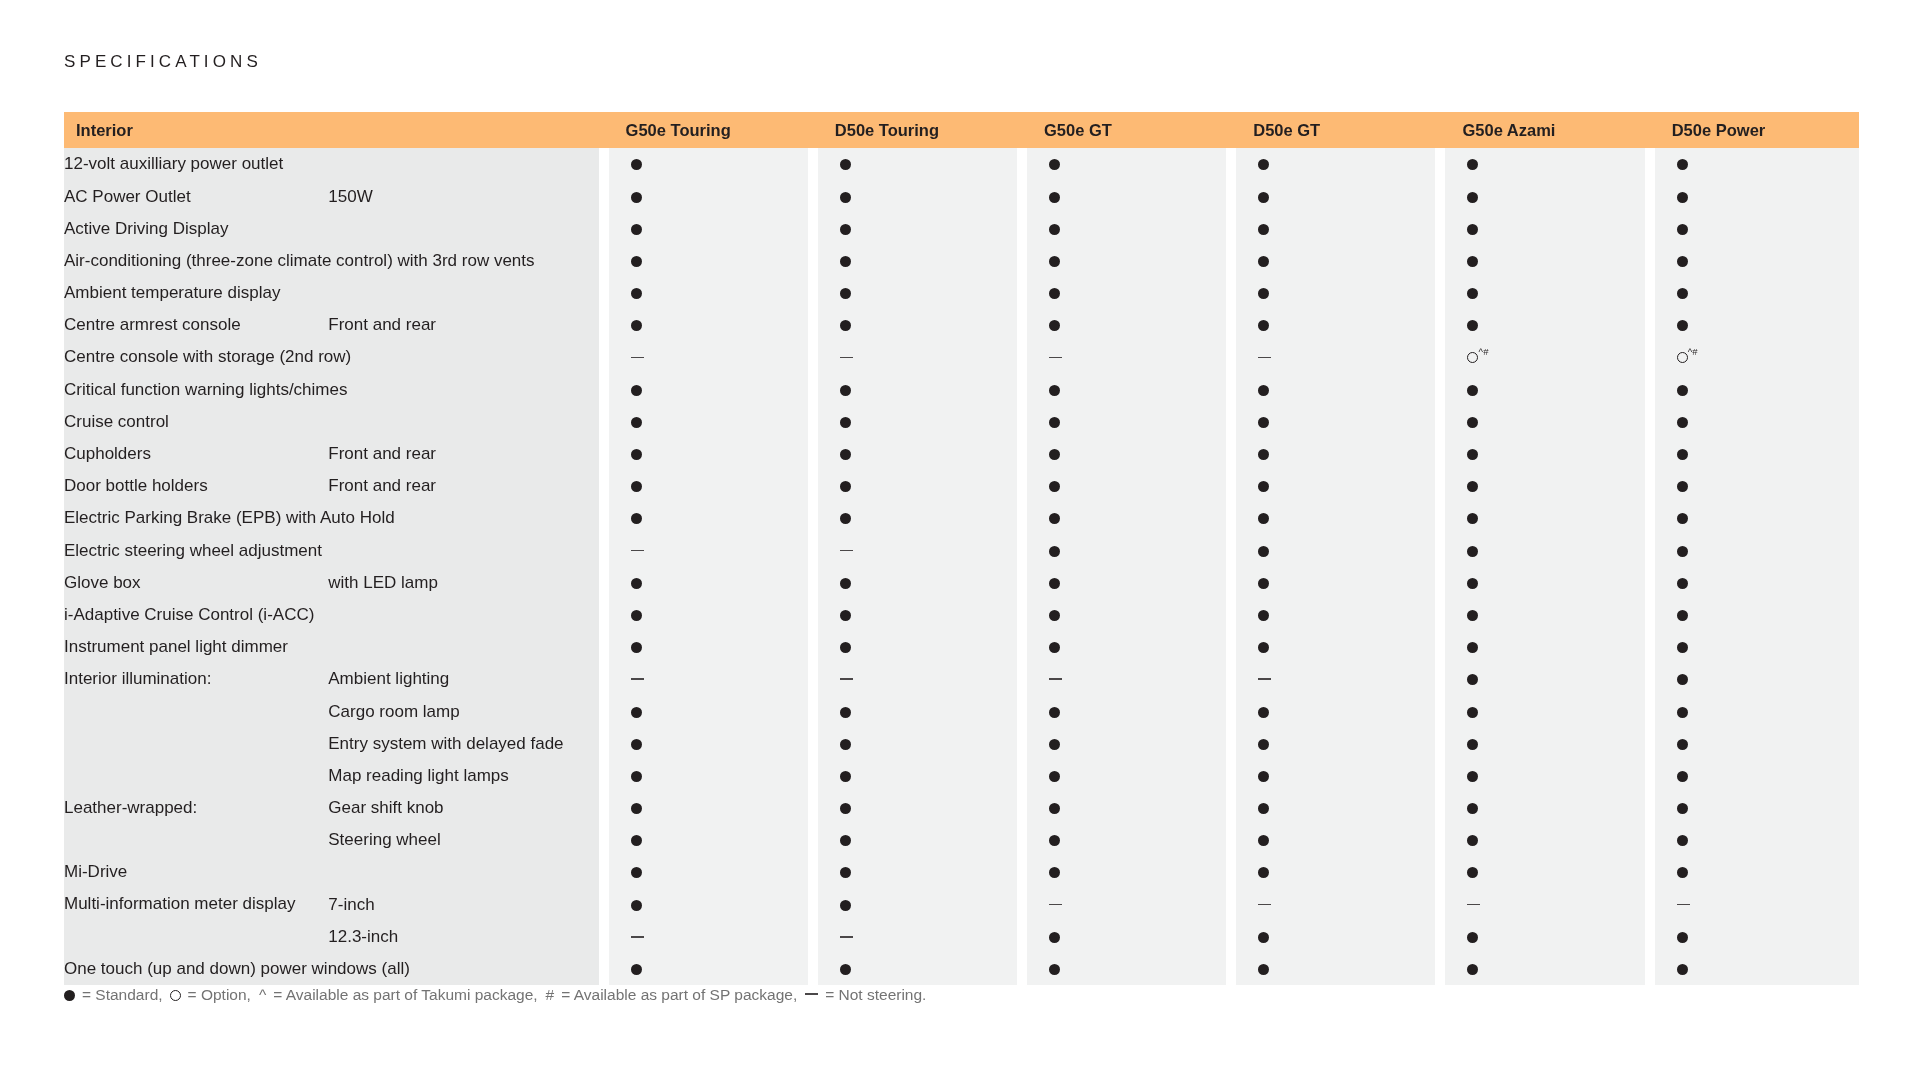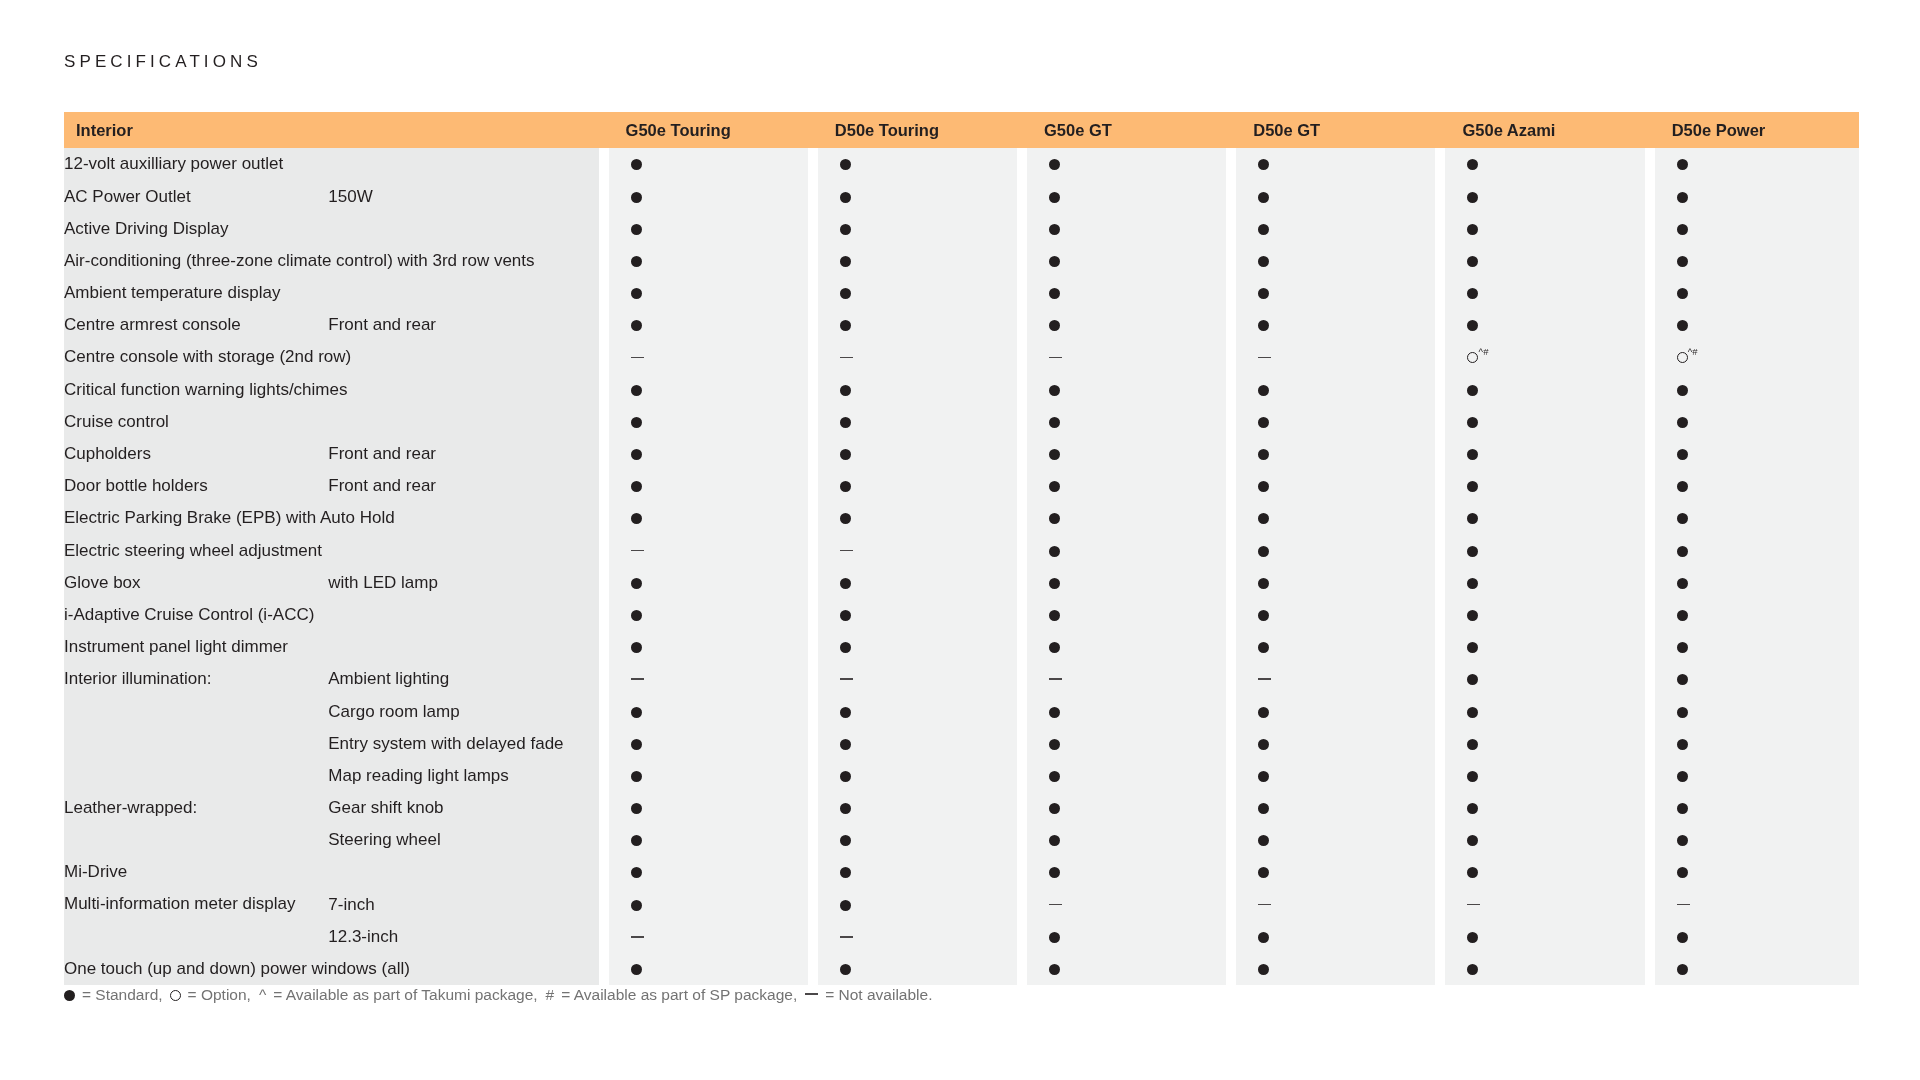--- a/index.html
+++ b/index.html
@@ -472,17 +472,17 @@
     <span class="legend-item">
       <span class="lg-sym">^</span>
       <span class="lg-txt">= Available as part of Takumi package,</span>
     </span>
     <span class="legend-item">
       <span class="lg-sym">#</span>
       <span class="lg-txt">= Available as part of SP package,</span>
     </span>
     <span class="legend-item">
       <span class="lg-dash"></span>
-      <span class="lg-txt">= Not available.</span>
+      <span class="lg-txt">= Not steering.</span>
     </span>
   </div>
 
 </div>
 
 </body></html>

